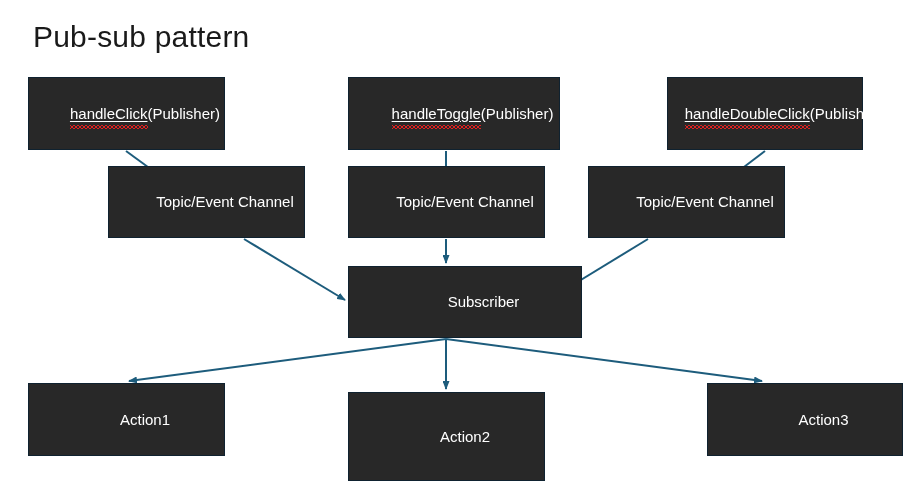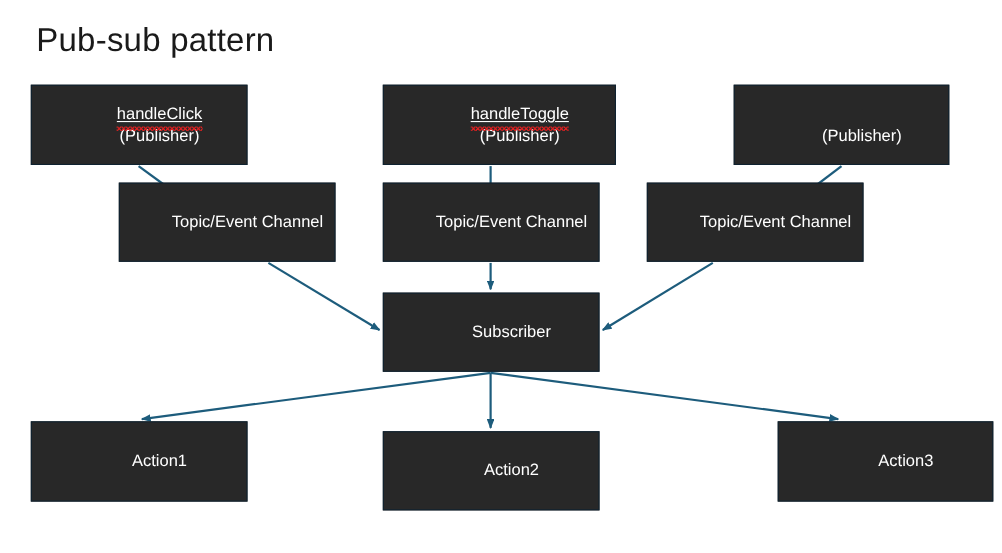--- a/index.html
+++ b/index.html
@@ -44,21 +44,21 @@
     letter-spacing: 0.2px;
     white-space: nowrap;
   }
 
   .node {
     position: absolute;
     box-sizing: border-box;
     background: #282828;
     border: 1px solid #0f2230;
     display: flex;
-    flex-direction: column;
+    flex-direction: row;
     align-items: center;
     justify-content: center;
     color: #ffffff;
     font-size: 15px;
     line-height: 20px;
     text-align: center;
     z-index: 2;
     padding-left: 37px;
   }
 
@@ -93,25 +93,25 @@
   .pub-1 { left: 28px;  top: 77px;  width: 197px; height: 73px; }
   .pub-2 { left: 348px; top: 77px;  width: 212px; height: 73px; }
   .pub-3 { left: 667px; top: 77px;  width: 196px; height: 73px; }
 
   
   .topic-1 { left: 108px; top: 166px; width: 197px; height: 72px; }
   .topic-2 { left: 348px; top: 166px; width: 197px; height: 72px; }
   .topic-3 { left: 588px; top: 166px; width: 197px; height: 72px; }
 
   
-  .subscriber { left: 348px; top: 266px; width: 197px; height: 72px; }
+  .subscriber { left: 348px; top: 266px; width: 234px; height: 72px; }
 
   
   .action-1 { left: 28px;  top: 383px; width: 197px; height: 73px; align-items: center; }
-  .action-2 { left: 348px; top: 392px; width: 197px; height: 72px; }
+  .action-2 { left: 348px; top: 392px; width: 197px; height: 89px; }
   .action-3 { left: 667px; top: 383px; width: 196px; height: 73px; margin-left: 40px; }
 </style>
 </head>
 <body>
 
 <div id="canvas">
 
   <div class="slide-title">Pub-sub pattern</div>
 
   <svg id="connectors" viewBox="0 0 911 503" width="911" height="503">
@@ -138,21 +138,21 @@
     <span class="line1"><span class="fn-name"><span>handleClick</span><span class="squiggle"></span></span></span>
     <span class="line2">(Publisher)</span>
   </div>
 
   <div class="node pub-2">
     <span class="line1"><span class="fn-name"><span>handleToggle</span><span class="squiggle"></span></span></span>
     <span class="line2">(Publisher)</span>
   </div>
 
   <div class="node pub-3">
-    <span class="line1"><span class="fn-name"><span class="squiggle"></span></span></span>
+    <span class="line1"><span class="fn-name"><span>handleDoubleClick</span><span class="squiggle"></span></span></span>
     <span class="line2">(Publisher)</span>
   </div>
 
   <div class="node topic-1">
     <span class="line1">Topic/Event Channel</span>
   </div>
   <div class="node topic-2">
     <span class="line1">Topic/Event Channel</span>
   </div>
   <div class="node topic-3">

